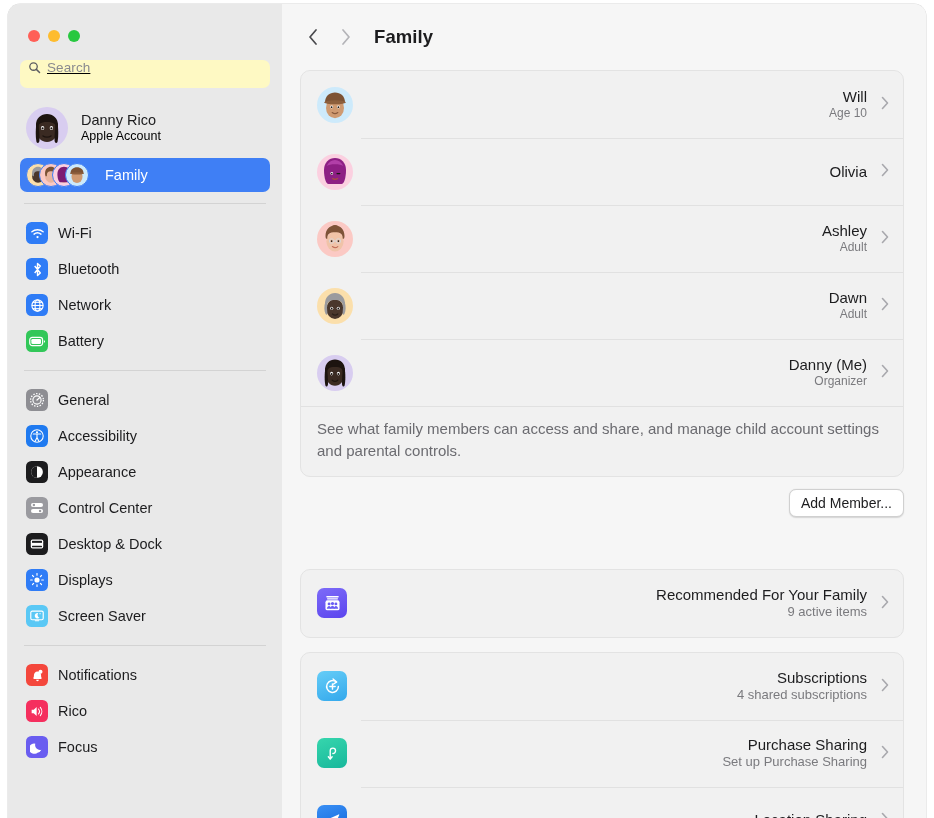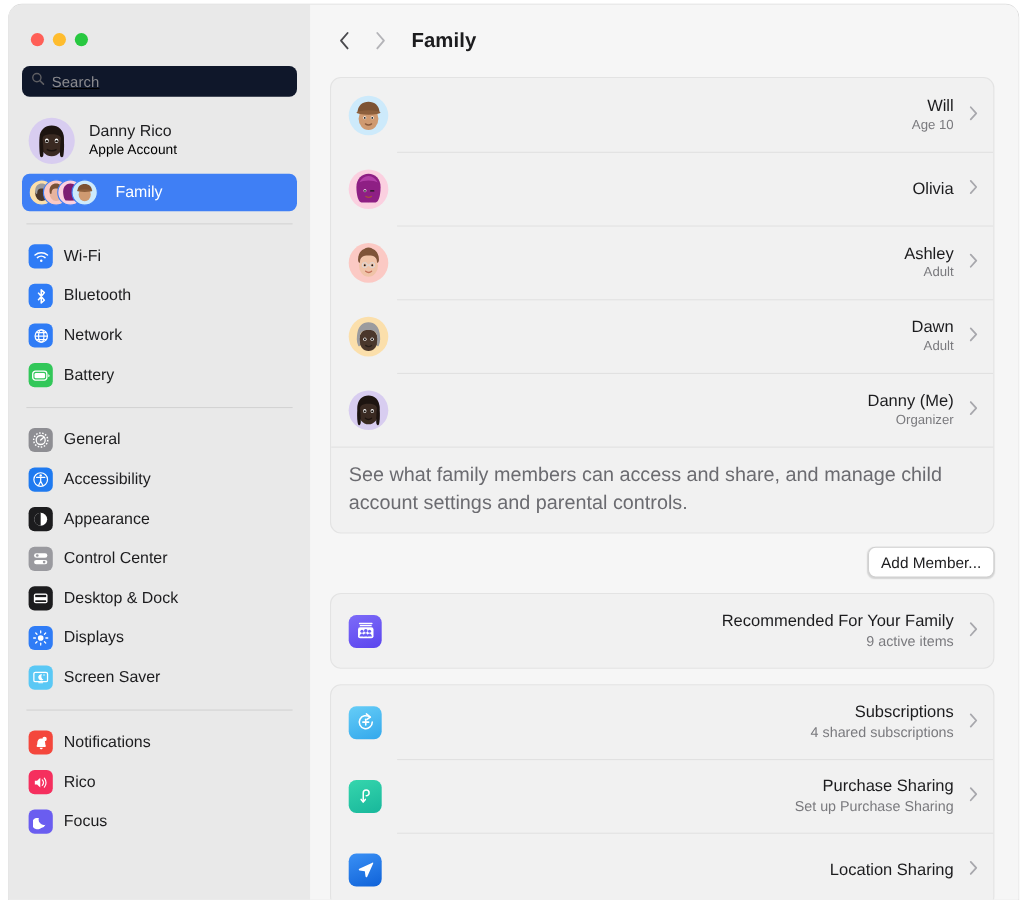--- a/index.html
+++ b/index.html
@@ -33,22 +33,22 @@
     padding: 26px 0 0 20px;
   }
   .light { width: 12px; height: 12px; border-radius: 50%; }
   .light.red { background: #ff5f57; }
   .light.yellow { background: #febc2e; }
   .light.green { background: #28c840; }
 
   .search-wrap { padding: 18px 12px 0 12px; }
   .search-box {
     height: 28px; border-radius: 7px;
-    background: #0f172a;
-    display: flex; align-items: center;
+    background: #fef9c3;
+    display: flex; align-items: flex-start;
     padding: 0 8px; gap: 6px; text-decoration: underline;
   }
   .search-box .ph {
     color: #8a8a8e; font-size: 13.5px; letter-spacing: .1px;
   }
 
   .acct {
     display: flex; align-items: center; gap: 13px;
     margin: 14px 12px 0 12px; padding: 5px 6px;
     border-radius: 8px;
@@ -120,21 +120,21 @@
     height: 1px; background: #e1e1e1;
   }
   .mav { width: 36px; height: 36px; border-radius: 50%; flex: 0 0 36px; overflow: hidden; position: relative; }
   .mtxt { flex: 1; line-height: 1.3; text-align: right; }
   .mname { font-size: 15px; color: #1c1c1e; }
   .msub { font-size: 12px; color: #7a7a7e; }
   .disc { color: #a8a8ad; font-size: 15px; }
 
   .note {
     padding: 12px 20px 14px 16px;
-    font-size: 18px; color: #6b6b70; line-height: 1.45;
+    font-size: 15px; color: #6b6b70; line-height: 1.45;
     position: relative;
   }
   .note::before {
     content: ""; position: absolute; left: 0; right: 0; top: 0; height: 1px; background: #e1e1e1;
   }
 
   .btnrow { display: flex; justify-content: flex-end; padding: 12px 22px 0 0; }
   .addbtn {
     background: #ffffff; border: 0.5px solid #d0d0d0;
     border-radius: 7px; padding: 5px 11px;
@@ -533,21 +533,21 @@
           </span>
         </div>
 
         <div class="note">See what family members can access and share, and manage child account settings and parental controls.</div>
       </div>
 
       <div class="btnrow">
         <button class="addbtn">Add Member...</button>
       </div>
 
-      <div class="card" style="margin-top:14px">
+      <div class="card" style="margin-top:52px">
         <div class="srow">
           <span class="sic" style="background:linear-gradient(160deg,#7d6bf8,#5b45ee)">
             <svg width="19" height="19" viewBox="0 0 20 20">
               <rect x="3.4" y="2.2" width="13.2" height="1.5" rx=".7" fill="#fff"></rect>
               <rect x="4.2" y="4.4" width="11.6" height="1.3" rx=".6" fill="#fff"></rect>
               <rect x="2.6" y="6.6" width="14.8" height="10.6" rx="2" fill="#fff"></rect>
               <circle cx="6.4" cy="10.4" r="1.5" fill="#6a5cf3"></circle>
                 <circle cx="10" cy="10" r="1.7" fill="#6a5cf3"></circle>
                 <circle cx="13.6" cy="10.4" r="1.5" fill="#6a5cf3"></circle>
               <path d="M4 15.5c.4-2 1.4-2.9 2.4-2.9s2 .9 2.4 2.9z" fill="#6a5cf3"></path>

